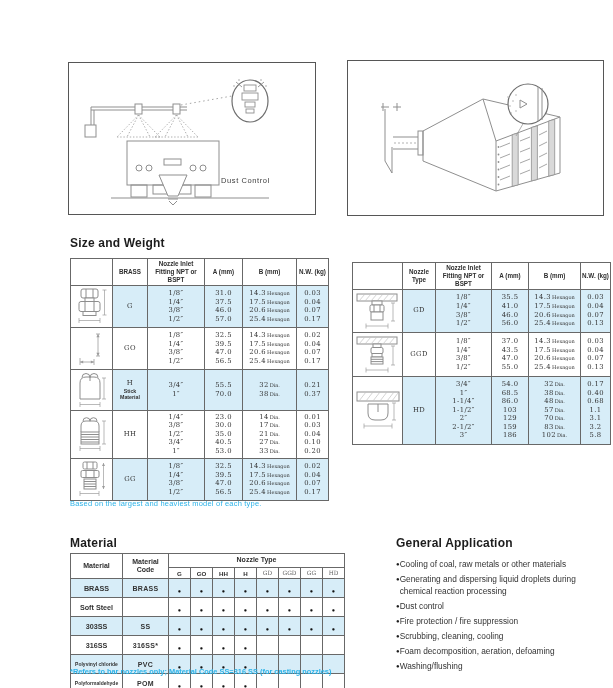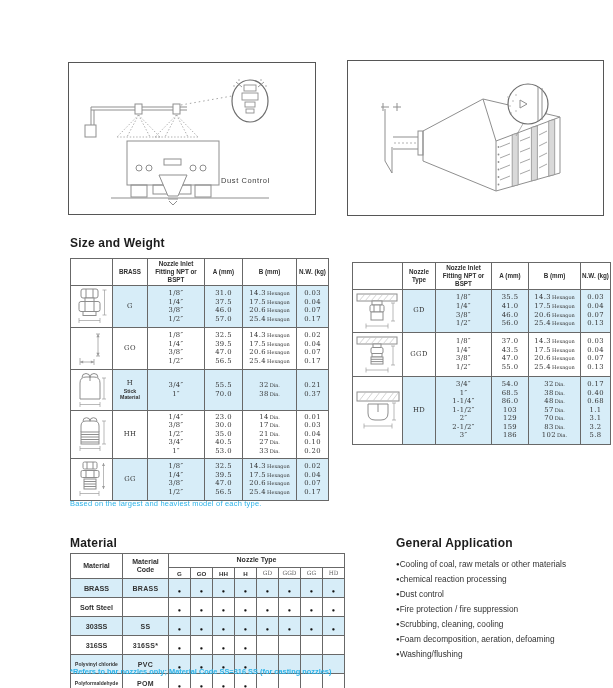--- a/index.html
+++ b/index.html
@@ -763,20 +763,21 @@
   <div class="ga-list" style="left:372px;top:558px;" id="ga-list">
       <div class="ga-item">
         <span class="bullet">●</span>
         <div class="ga-text">
           <div>Cooling of coal, raw metals or other materials</div>
         </div>
       </div>
       <div class="ga-item">
         <span class="bullet">●</span>
         <div class="ga-text">
+          <div>Generating and dispersing liquid droplets during</div>
           <div>chemical reaction processing</div>
         </div>
       </div>
       <div class="ga-item">
         <span class="bullet">●</span>
         <div class="ga-text">
           <div>Dust control</div>
         </div>
       </div>
       <div class="ga-item">

